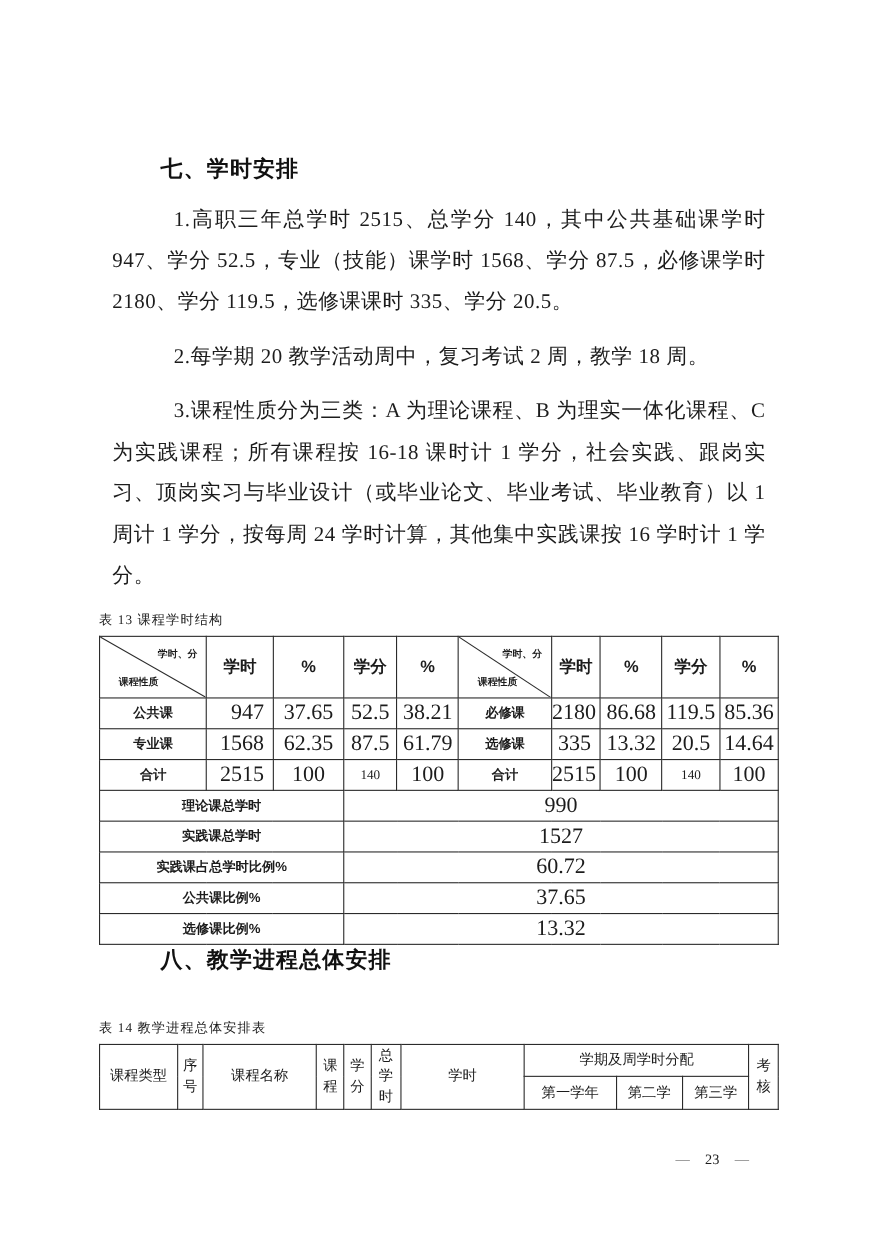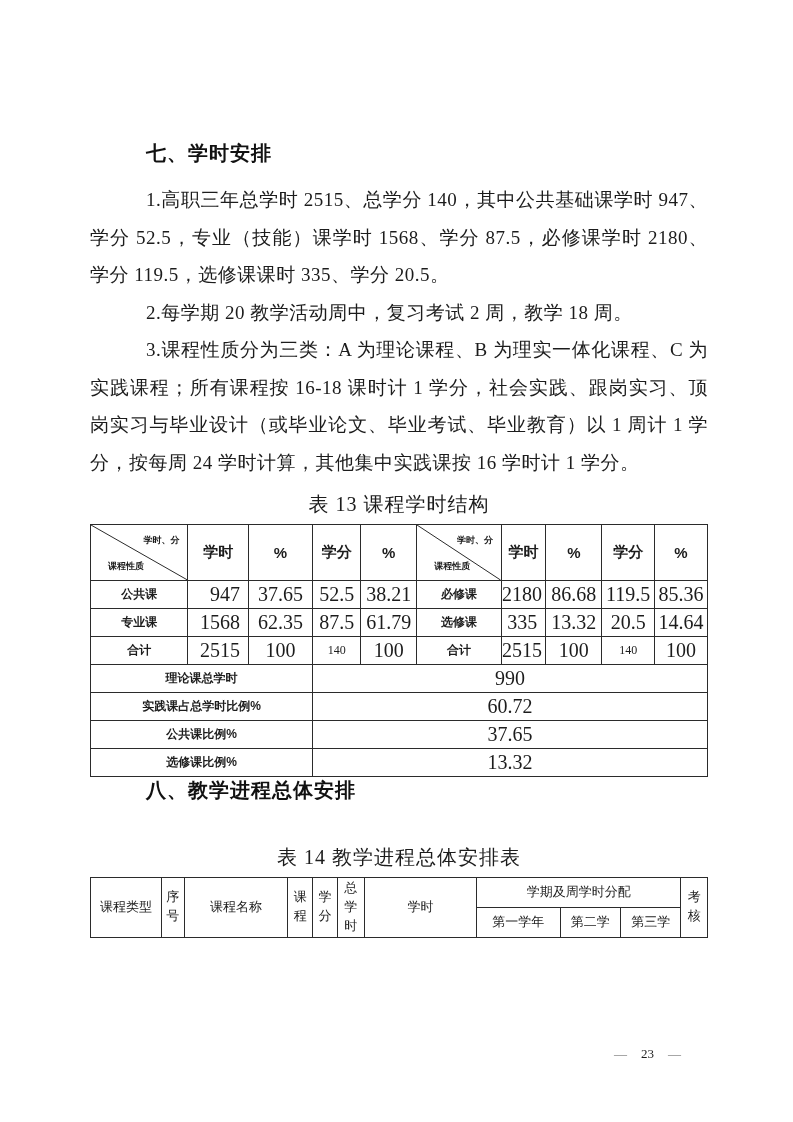--- a/index.html
+++ b/index.html
@@ -22,29 +22,28 @@
     font-weight:bold;
     font-size:20px;
     color:#111;
     margin:0 0 14px 0;
     padding-left:56px;
     letter-spacing:1px;
   }
   p.body-par{
     font-size:19px;
     line-height:37.5px;
-    margin:0;
+    margin:12px;
     text-align:justify;
     text-align-last:left;
     text-indent:56px;
     letter-spacing:0.5px;
   }
   .caption{
-    text-align:center;
-    font-size:20px;
+    font-size:12px;
     margin:10px 0 6px 0;
     letter-spacing:1px;
   }
   table{
     border-collapse:collapse;
     width:100%;
     table-layout:fixed;
   }
   table td, table th{
     border:1px solid #2b2b2b;
@@ -182,20 +181,24 @@
         <th class="lbl">合计</th>
         <td class="num r">2515</td>
         <td class="num">100</td>
         <td class="num small">140</td>
         <td class="num">100</td>
       </tr>
 
       <tr class="row">
         <th class="lbl" colspan="3">理论课总学时</th>
         <td class="num" colspan="7">990</td>
+      </tr>
+      <tr class="row">
+        <th class="lbl" colspan="3">实践课总学时</th>
+        <td class="num" colspan="7">1527</td>
       </tr>
       <tr class="row">
         <th class="lbl" colspan="3">实践课占总学时比例%</th>
         <td class="num" colspan="7">60.72</td>
       </tr>
       <tr class="row">
         <th class="lbl" colspan="3">公共课比例%</th>
         <td class="num" colspan="7">37.65</td>
       </tr>
       <tr class="row">

